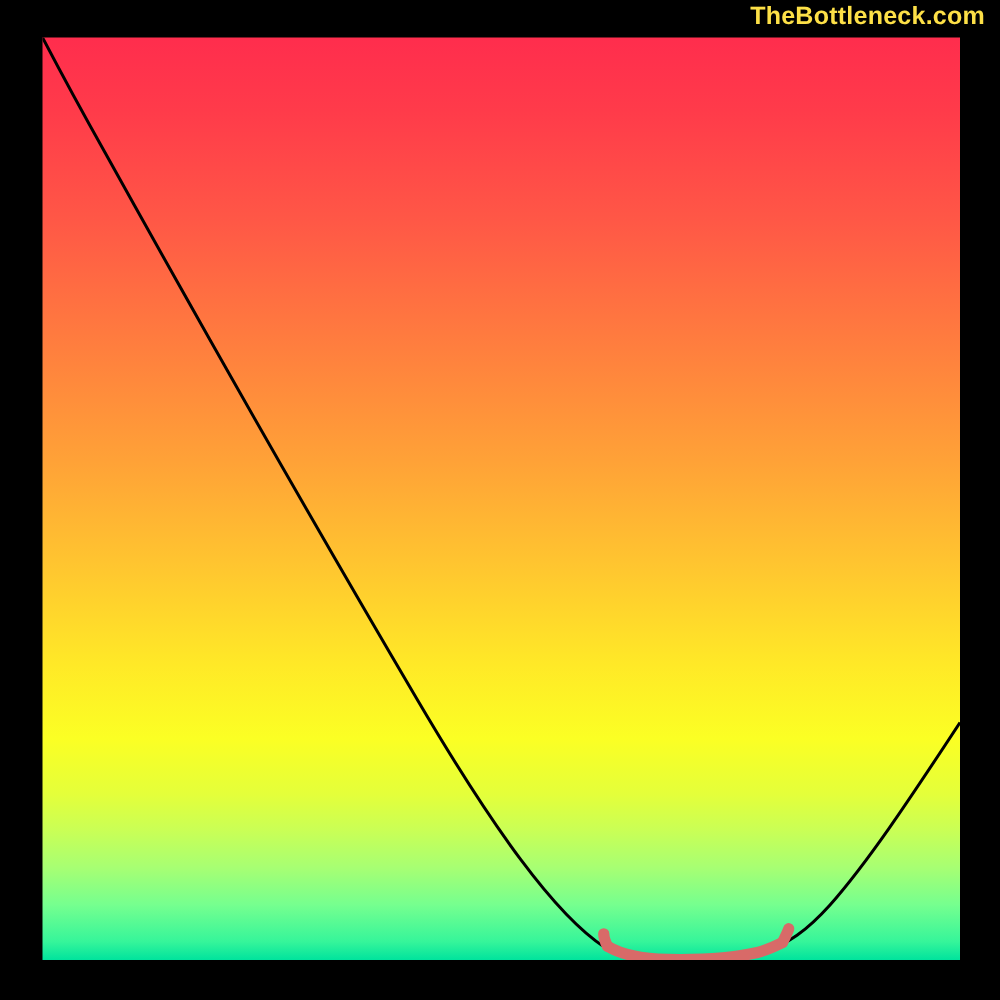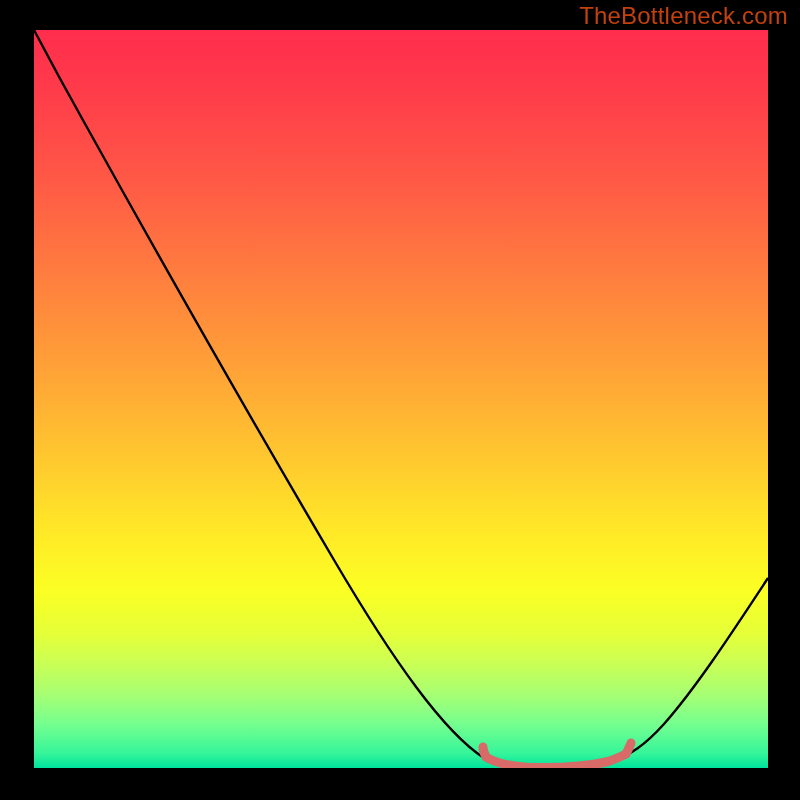--- a/index.html
+++ b/index.html
@@ -8,23 +8,23 @@
     position: relative;
     width: 800px;
     height: 800px;
     background: #000;
   }
   .watermark {
     position: absolute;
     top: 2px;
     right: 12px;
     font-family: Arial, sans-serif;
-    font-size: 24px;
-    font-weight: normal;
-    color: #c2410c;
+    font-size: 20px;
+    font-weight: bold;
+    color: #fde047;
     letter-spacing: 0.2px;
   }
   .plot-area {
     position: absolute;
     left: 34px;
     top: 30px;
     width: 734px;
     height: 738px;
   }
   .gradient {

